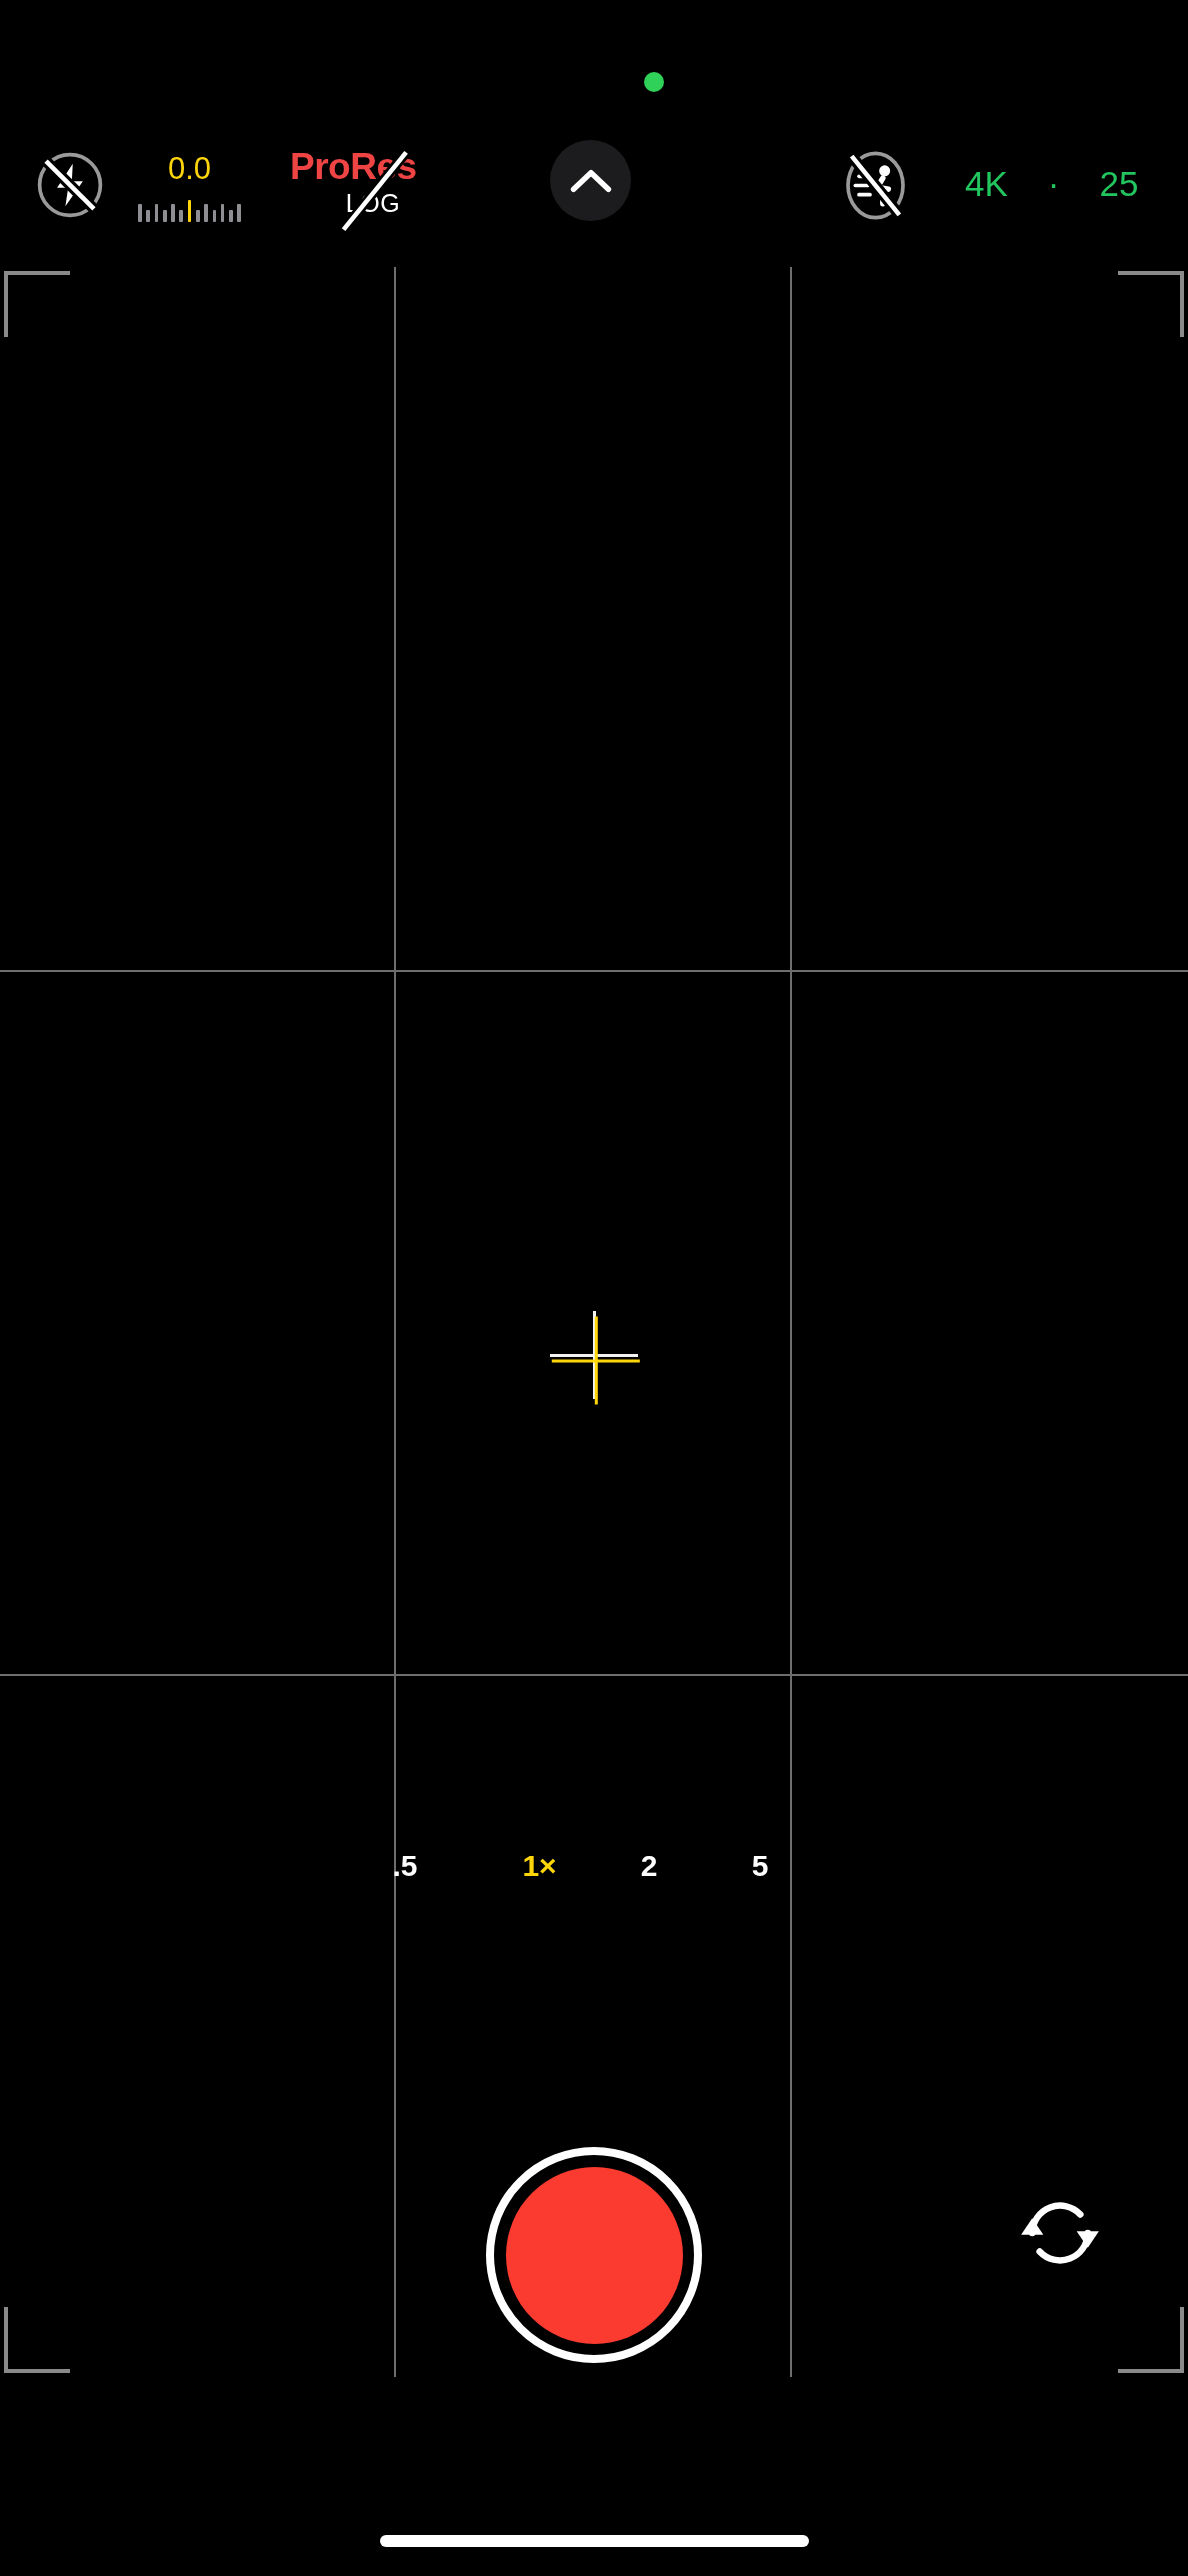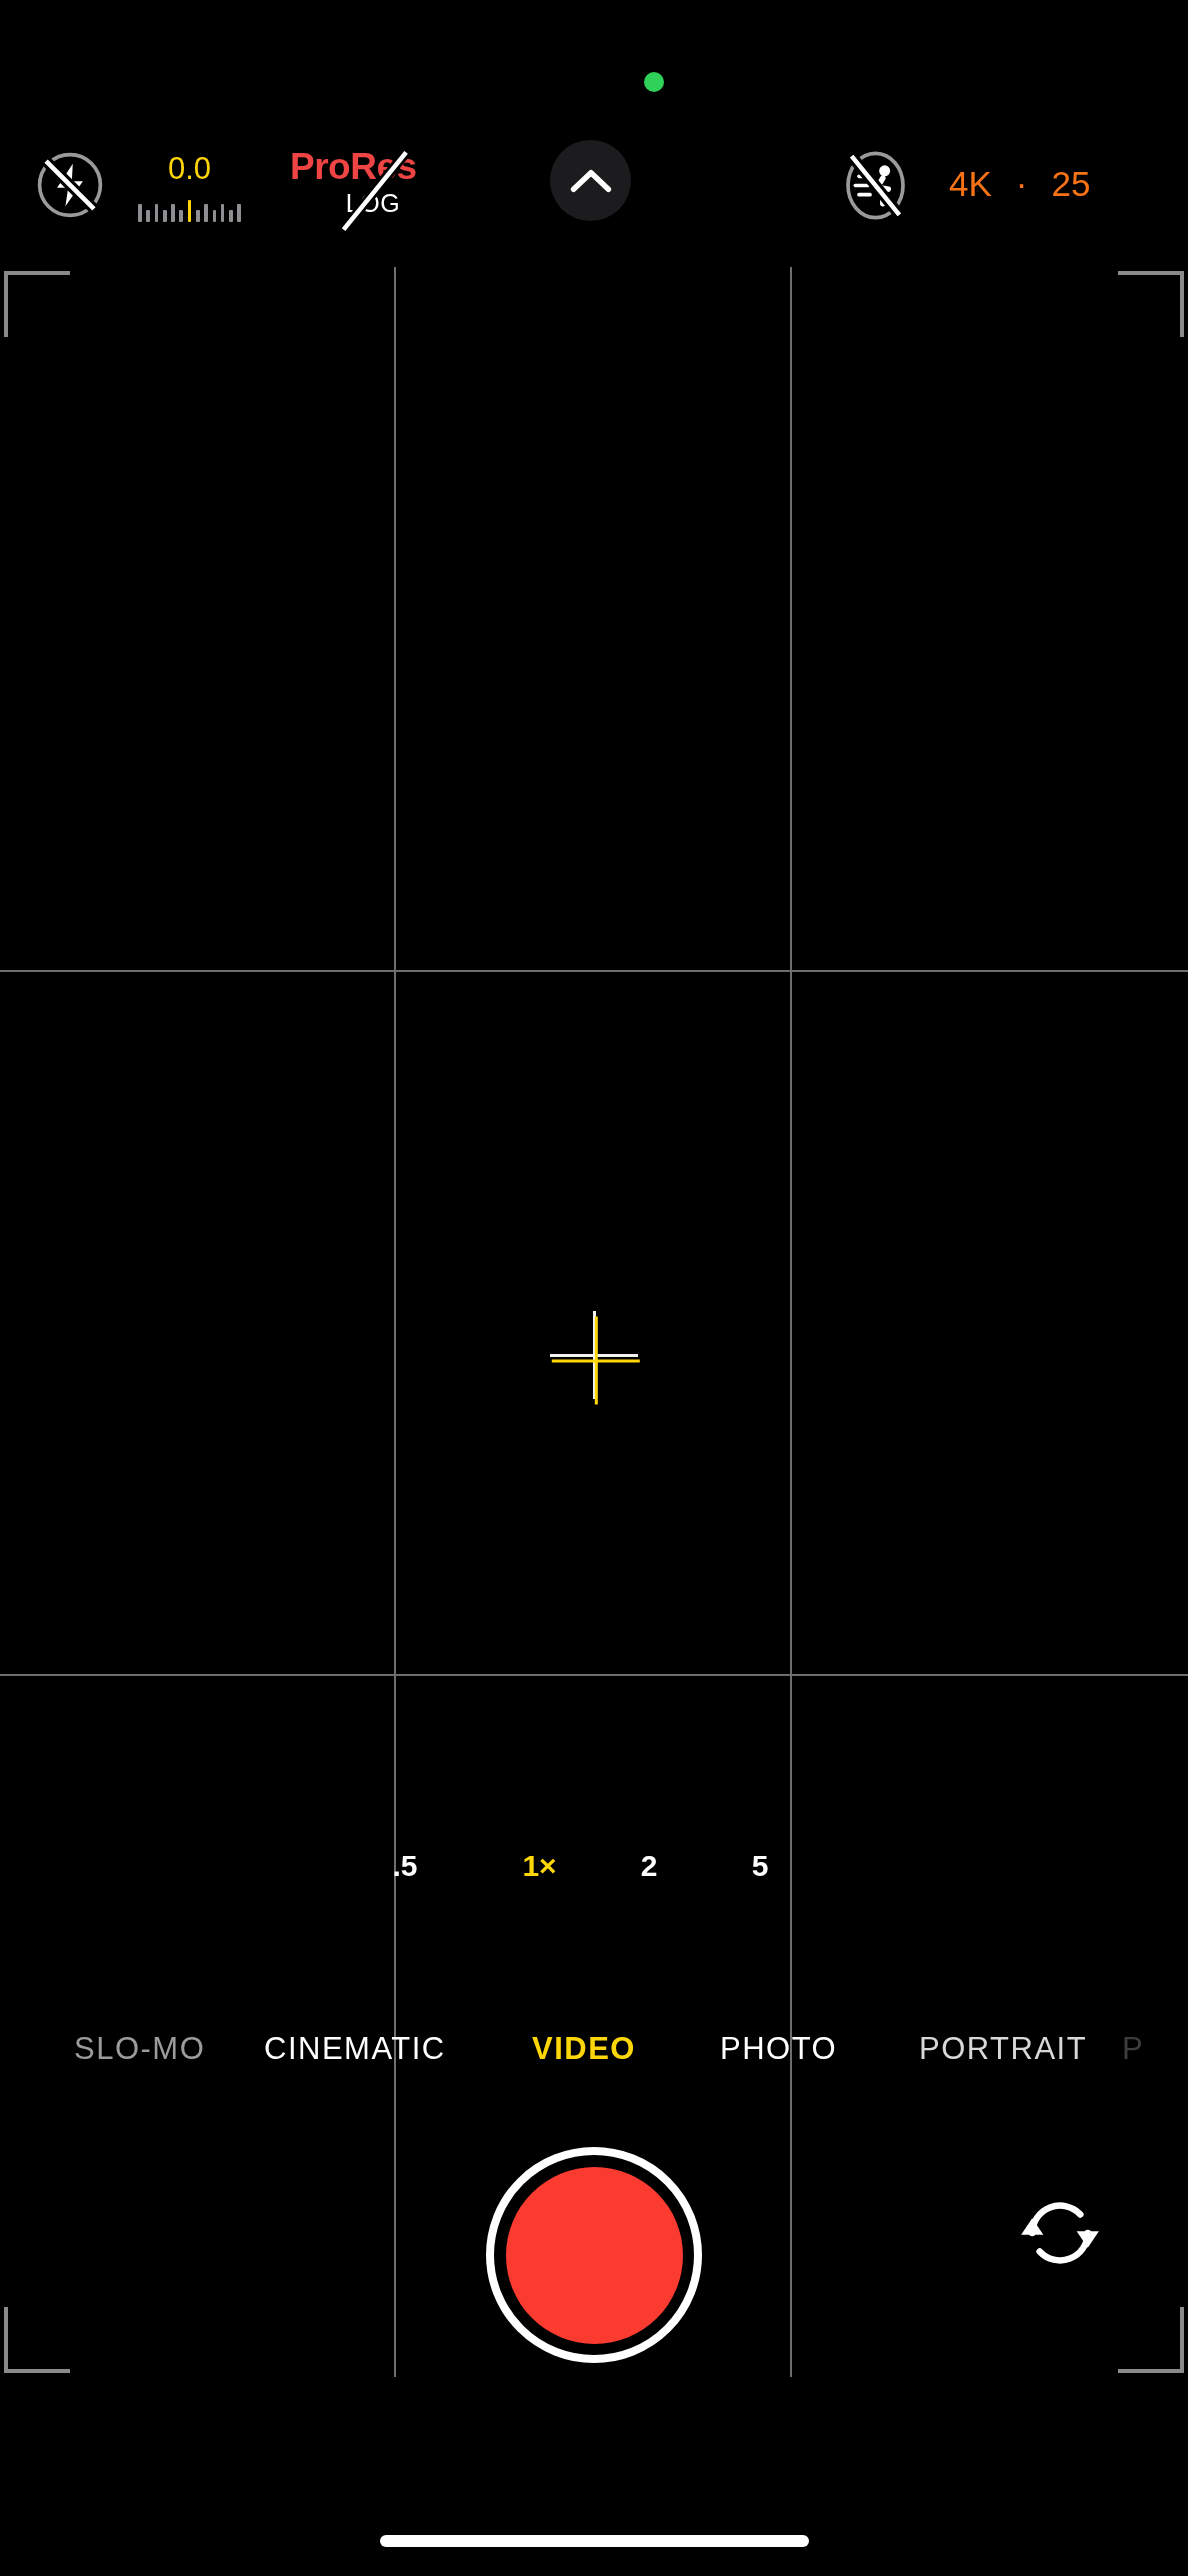--- a/index.html
+++ b/index.html
@@ -98,21 +98,21 @@
     left:837px; top:3.7px;
     width:77px; height:77px;
   }
 
   .res-fps {
     position:absolute;
     left:949px; top:14.7px;
     height:52px;
     display:flex; align-items:center; gap:24px;
   }
-  .res-fps span { font-size:35px; font-weight:400; color:#f97316; }
+  .res-fps span { font-size:35px; font-weight:400; color:#22c55e;margin-left:16px; }
   .res-dot { font-size:35px; line-height:35px; }
 
   
   .viewfinder {
     position:absolute;
     left:0; top:267px;
     width:1188px; height:2110px;
     background:#000;
     overflow:hidden;
   }
@@ -329,28 +329,20 @@
     </div>
   </div>
 
   <div class="zoom-row">
     <div class="zoom-opt z0">.5</div>
     <div class="zoom-opt z1">1×</div>
     <div class="zoom-opt z2">2</div>
     <div class="zoom-opt z3">5</div>
   </div>
 
-  <div class="modes">
-    <div class="mode m0">SLO-MO</div>
-    <div class="mode m1">CINEMATIC</div>
-    <div class="mode m2">VIDEO</div>
-    <div class="mode m3">PHOTO</div>
-    <div class="mode m4">PORTRAIT</div>
-    <div class="mode m5">P</div>
-  </div>
 
   <div class="shutter">
     <div class="shutter-inner"></div>
   </div>
 
   <div class="flip-btn">
     <svg width="100" height="100" viewBox="0 0 108 108">
       <path d="M24 54 A30 30 0 0 1 76 34" fill="none" stroke="#ffffff" stroke-width="7" stroke-linecap="round"></path>
       <path d="M84 54 A30 30 0 0 1 32 74" fill="none" stroke="#ffffff" stroke-width="7" stroke-linecap="round"></path>
       <polygon points="24,38 36,56 12,56" fill="#ffffff"></polygon>

